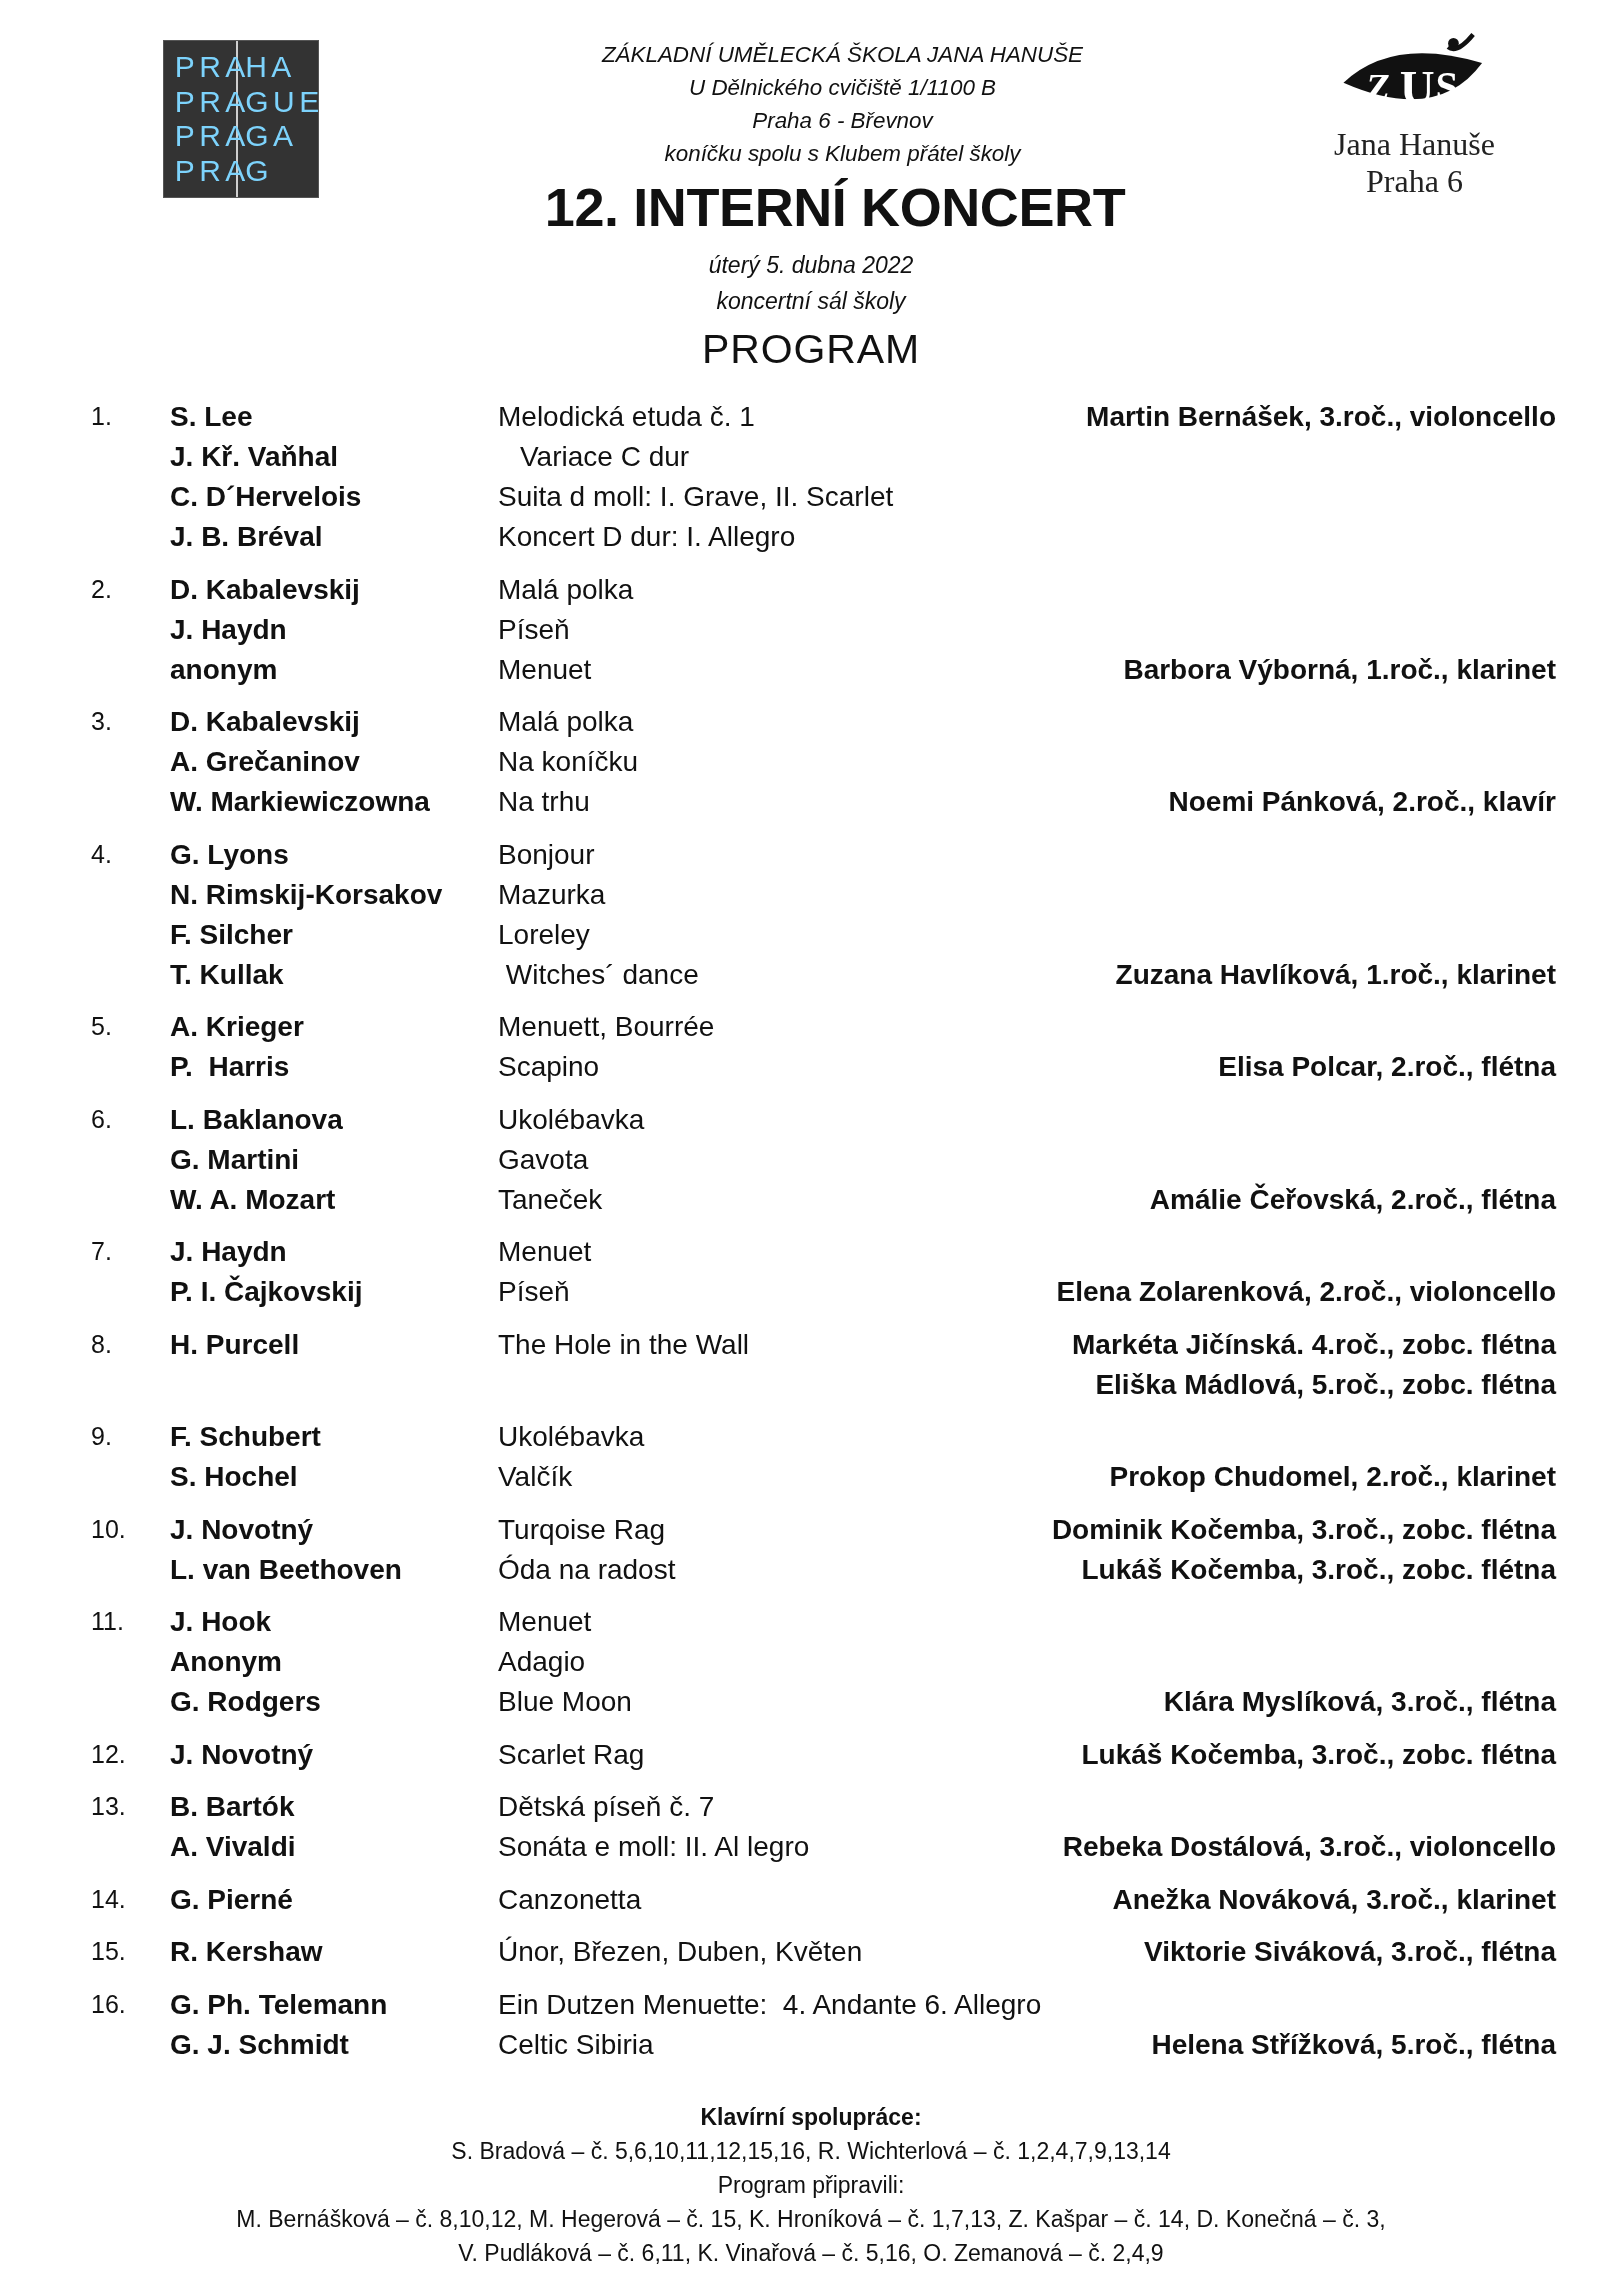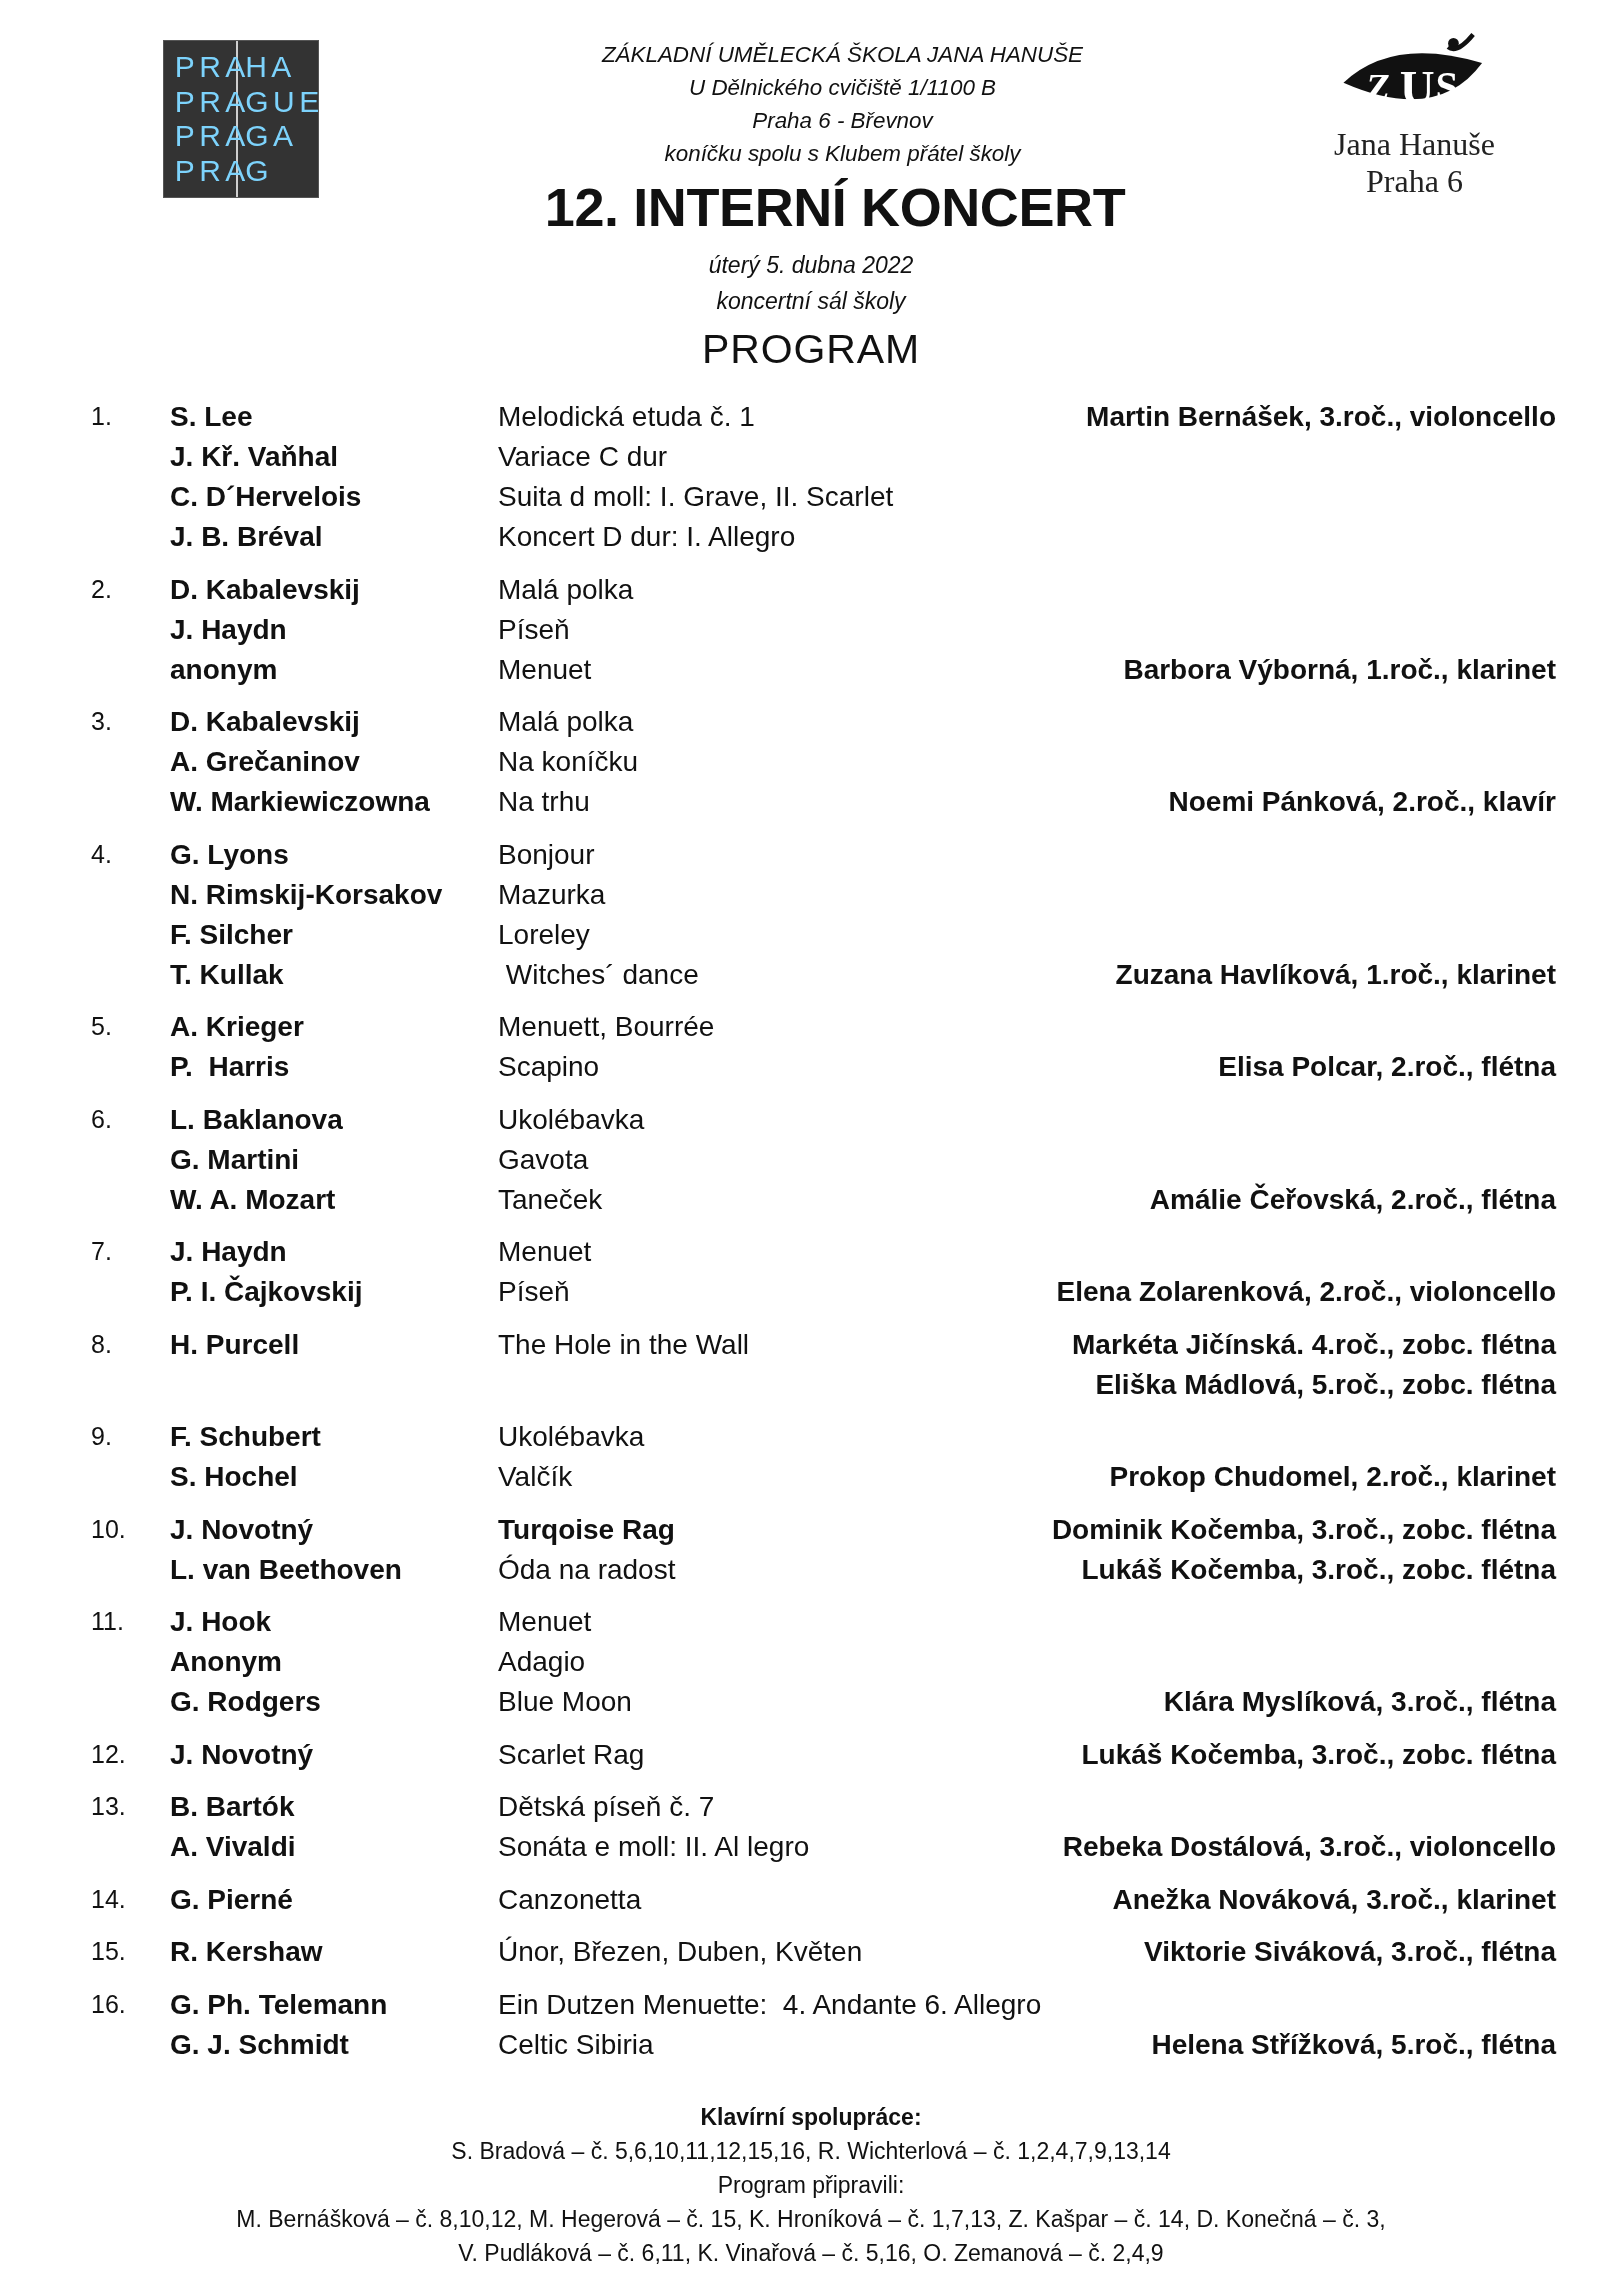--- a/index.html
+++ b/index.html
@@ -83,21 +83,21 @@
 <div class="items" id="items">
     <div class="item">
       <div class="row">
         <span class="num">1.</span>
         <span class="comp" style="white-space: pre;">S. Lee</span>
         <span class="piece" style="white-space: pre;">Melodická etuda č. 1</span>
         <span class="perf" style="white-space: pre;">Martin Bernášek, 3.roč., violoncello</span>
       </div>
       <div class="row">
         <span class="comp" style="white-space: pre;">J. Kř. Vaňhal</span>
-        <span class="piece" style="white-space: pre;">Variace C dur</span>
+        <span class="piece" style="white-space: pre; margin-left: 22px;">Variace C dur</span>
         <span class="perf" style="white-space: pre;"></span>
       </div>
       <div class="row">
         <span class="comp" style="white-space: pre;">C. D´Hervelois</span>
         <span class="piece" style="white-space: pre;">Suita d moll: I. Grave, II. Scarlet</span>
         <span class="perf" style="white-space: pre;"></span>
       </div>
       <div class="row">
         <span class="comp" style="white-space: pre;">J. B. Bréval</span>
         <span class="piece" style="white-space: pre;">Koncert D dur: I. Allegro</span>
@@ -230,21 +230,21 @@
       <div class="row">
         <span class="comp" style="white-space: pre;">S. Hochel</span>
         <span class="piece" style="white-space: pre;">Valčík</span>
         <span class="perf" style="white-space: pre;">Prokop Chudomel, 2.roč., klarinet</span>
       </div>
     </div>
     <div class="item">
       <div class="row">
         <span class="num">10.</span>
         <span class="comp" style="white-space: pre;">J. Novotný</span>
-        <span class="piece" style="white-space: pre; font-weight: bold;">Turqoise Rag</span>
+        <span class="piece" style="white-space: pre;">Turqoise Rag</span>
         <span class="perf" style="white-space: pre;">Dominik Kočemba, 3.roč., zobc. flétna</span>
       </div>
       <div class="row">
         <span class="comp" style="white-space: pre;">L. van Beethoven</span>
         <span class="piece" style="white-space: pre;">Óda na radost</span>
         <span class="perf" style="white-space: pre;">Lukáš Kočemba, 3.roč., zobc. flétna</span>
       </div>
     </div>
     <div class="item">
       <div class="row">

